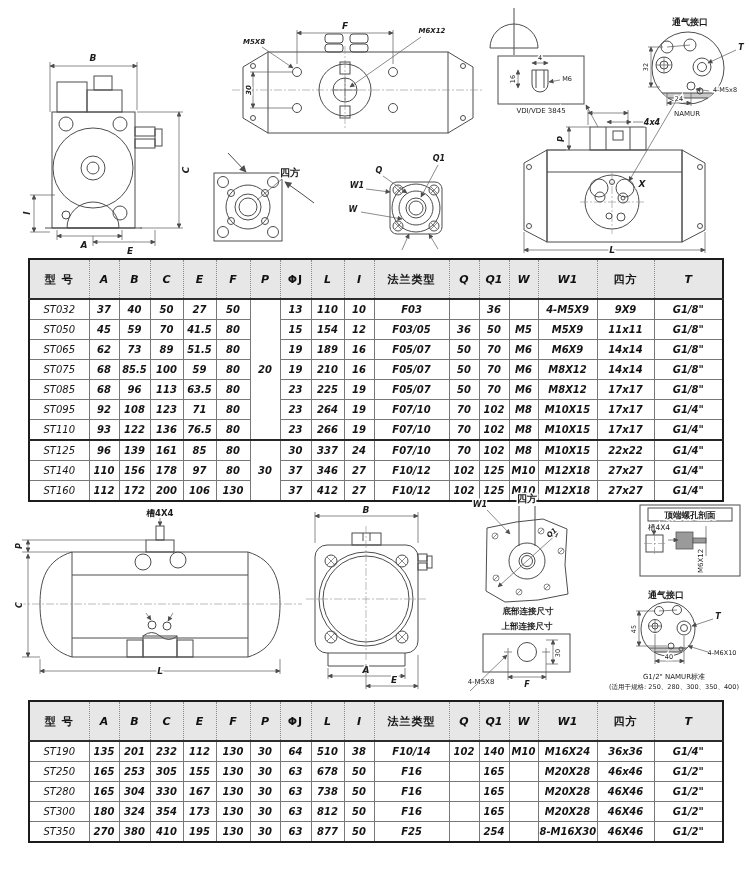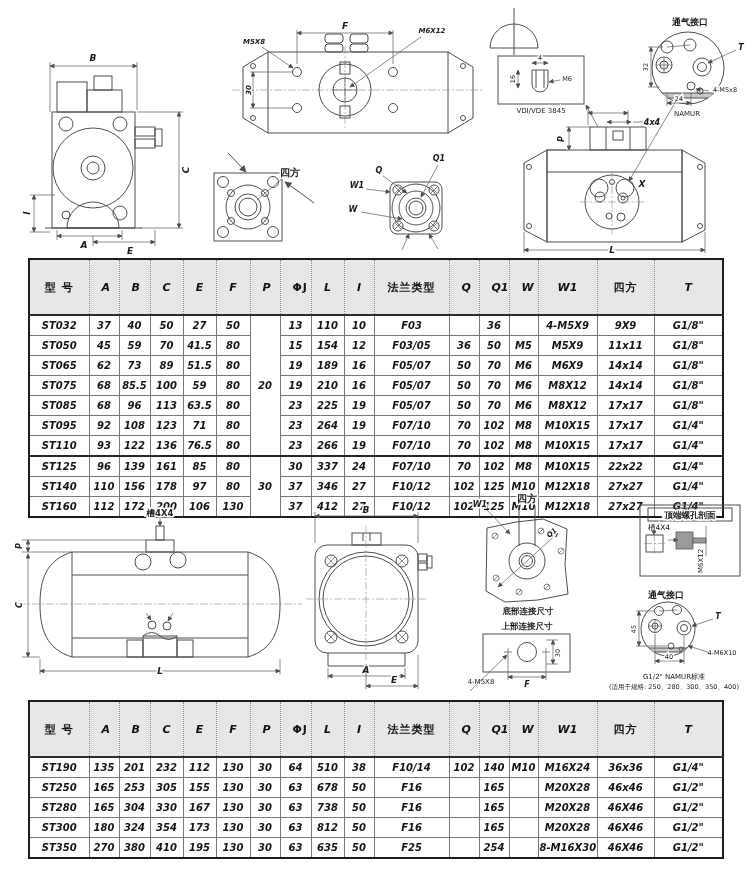--- a/index.html
+++ b/index.html
@@ -27,26 +27,26 @@
   .t7{font-size:7px;}
   .t65{font-size:6.5px;}
   .halo{paint-order:stroke fill;stroke:#fff;stroke-width:3px;}
 
   
   .tablewrap{position:absolute;left:28px;}
   .t1{top:258px;} .t2{top:700px;}
   table{border-collapse:collapse;table-layout:fixed;width:694px;background:#fff;
         border:2px solid #1c1c1c;}
   th{background:#e7e7e7;border-left:1px dotted #8d8d8d;border-bottom:2px solid #2c2c2c;
-     font-style:italic;font-weight:bold;font-size:11px;height:30px;padding:12px;color:#111;}
+     font-style:italic;font-weight:bold;font-size:11px;height:30px;padding:4px;color:#111;}
   th:first-child{border-left:none;}
   th.cjk{font-style:normal;letter-spacing:1px;}
   td{border:1px solid #787878;font-style:italic;font-weight:600;font-size:10px;
      text-align:center;height:19px;padding:0 1px;color:#141414;white-space:nowrap;overflow:hidden;}
-  td.model{font-weight:bold;}
+  td.model{font-weight:normal;}
   tr.group-break td{border-top:2px solid #262626;}
 </style>
 </head>
 <body>
 
 <div id="page">
 
 <svg id="top-svg" width="750" height="258" viewBox="0 0 750 258">
   <defs>
     <marker id="ae" viewBox="0 0 10 10" refX="9" refY="5" markerWidth="9" markerHeight="7" orient="auto-start-reverse">
@@ -797,21 +797,21 @@
           </tr>
           <tr>
             <td class="model">ST350</td>
             <td>270</td>
             <td>380</td>
             <td>410</td>
             <td>195</td>
             <td>130</td>
             <td>30</td>
             <td>63</td>
-            <td>635</td>
+            <td>877</td>
             <td>50</td>
             <td>F25</td>
             <td></td>
             <td>254</td>
             <td></td>
             <td>8-M16X30</td>
             <td>46X46</td>
             <td>G1/2"</td>
           </tr>
         </tbody>

